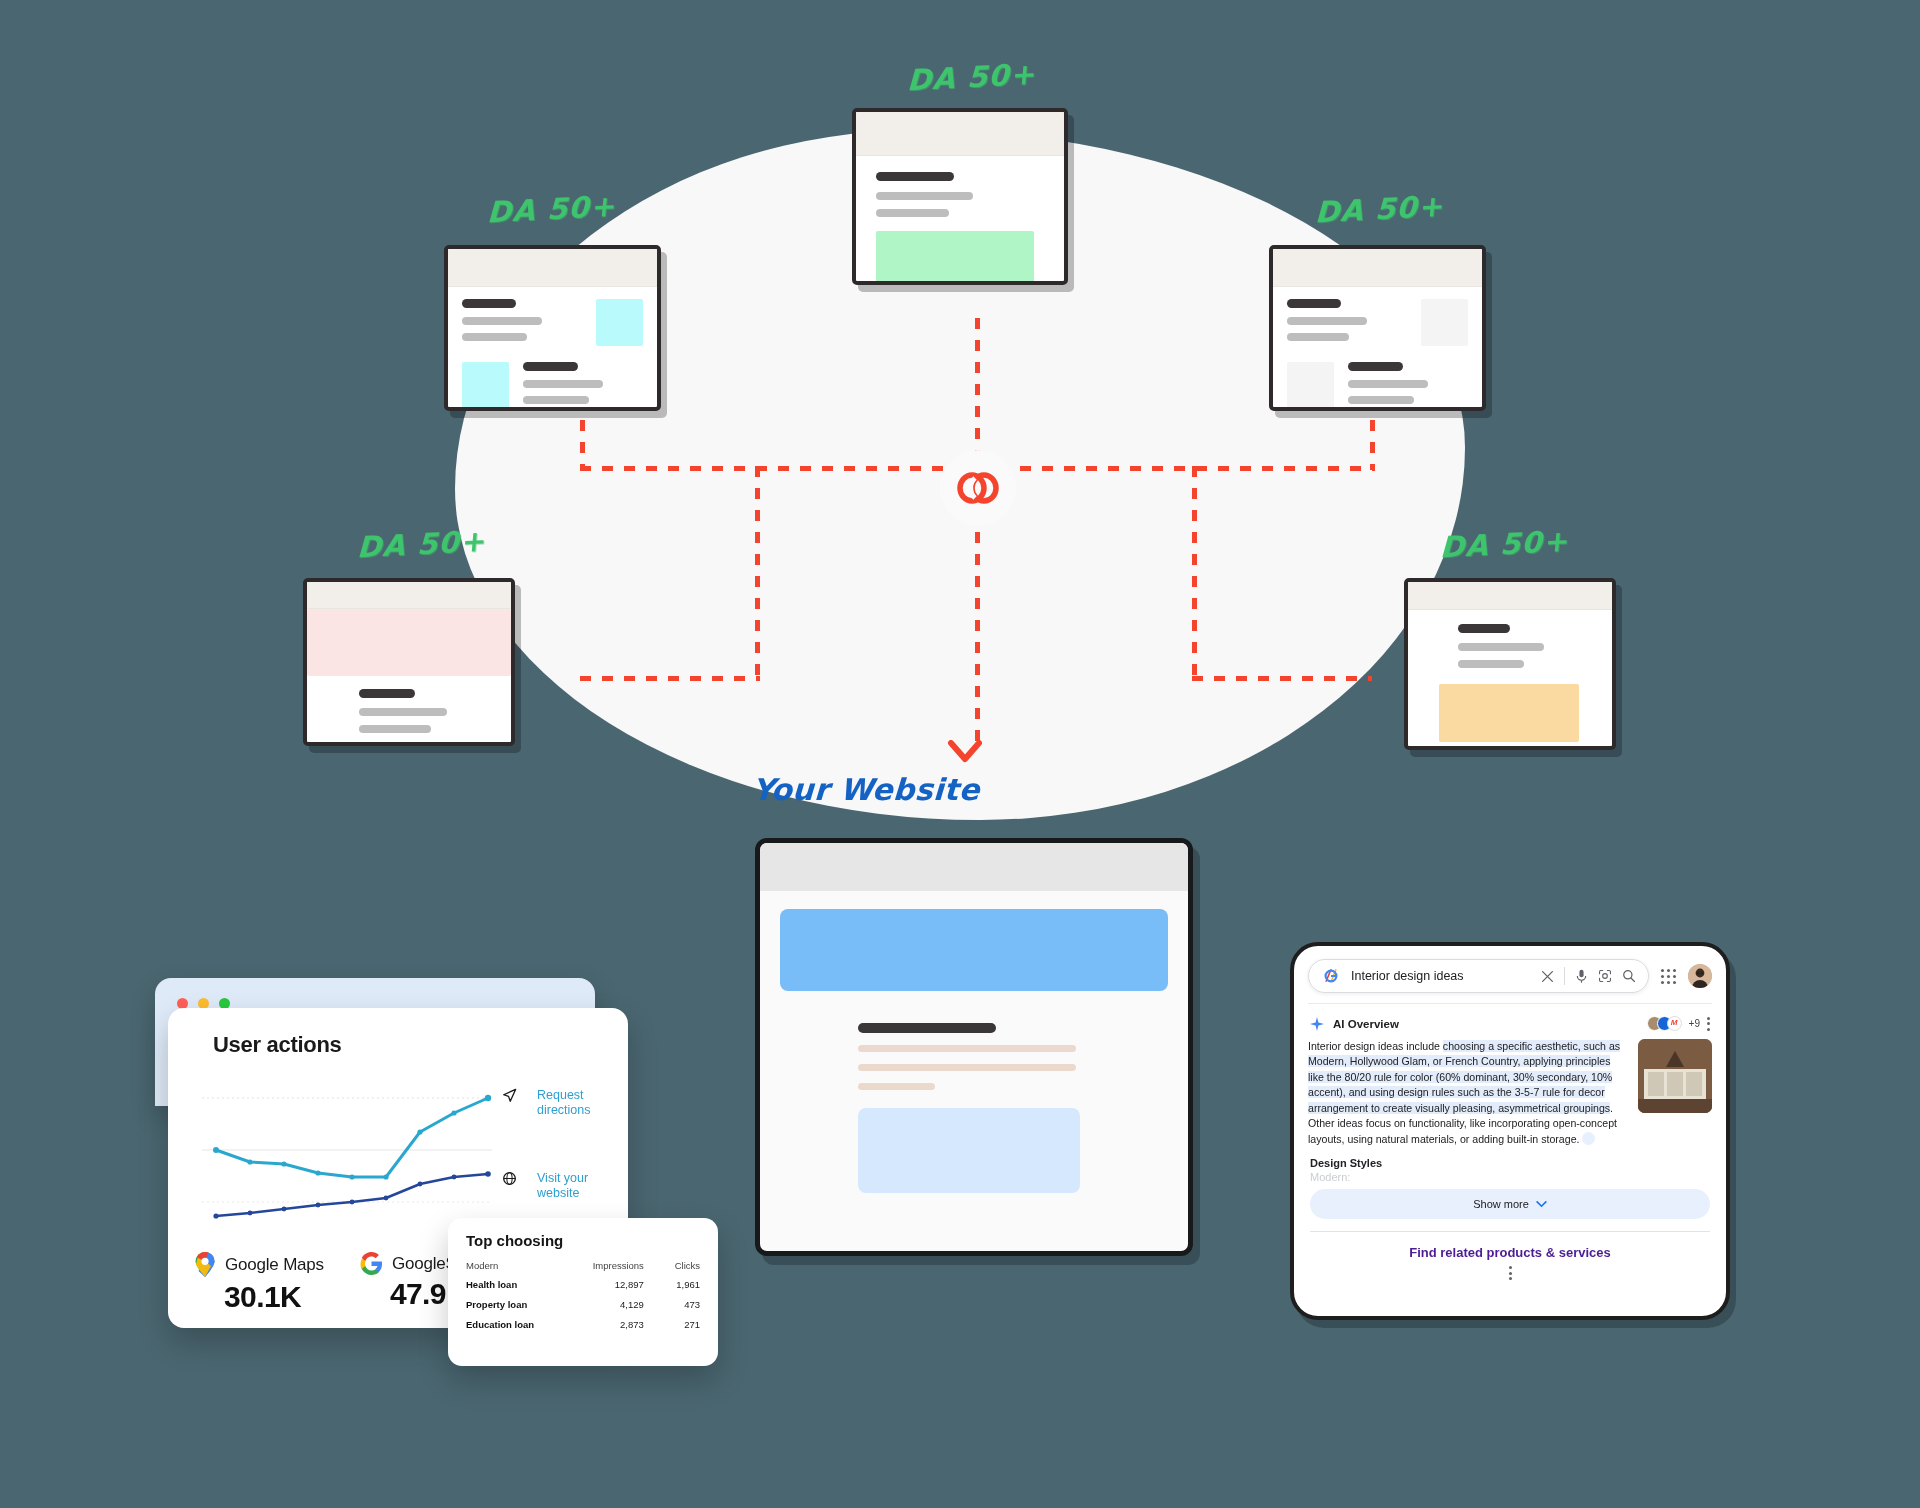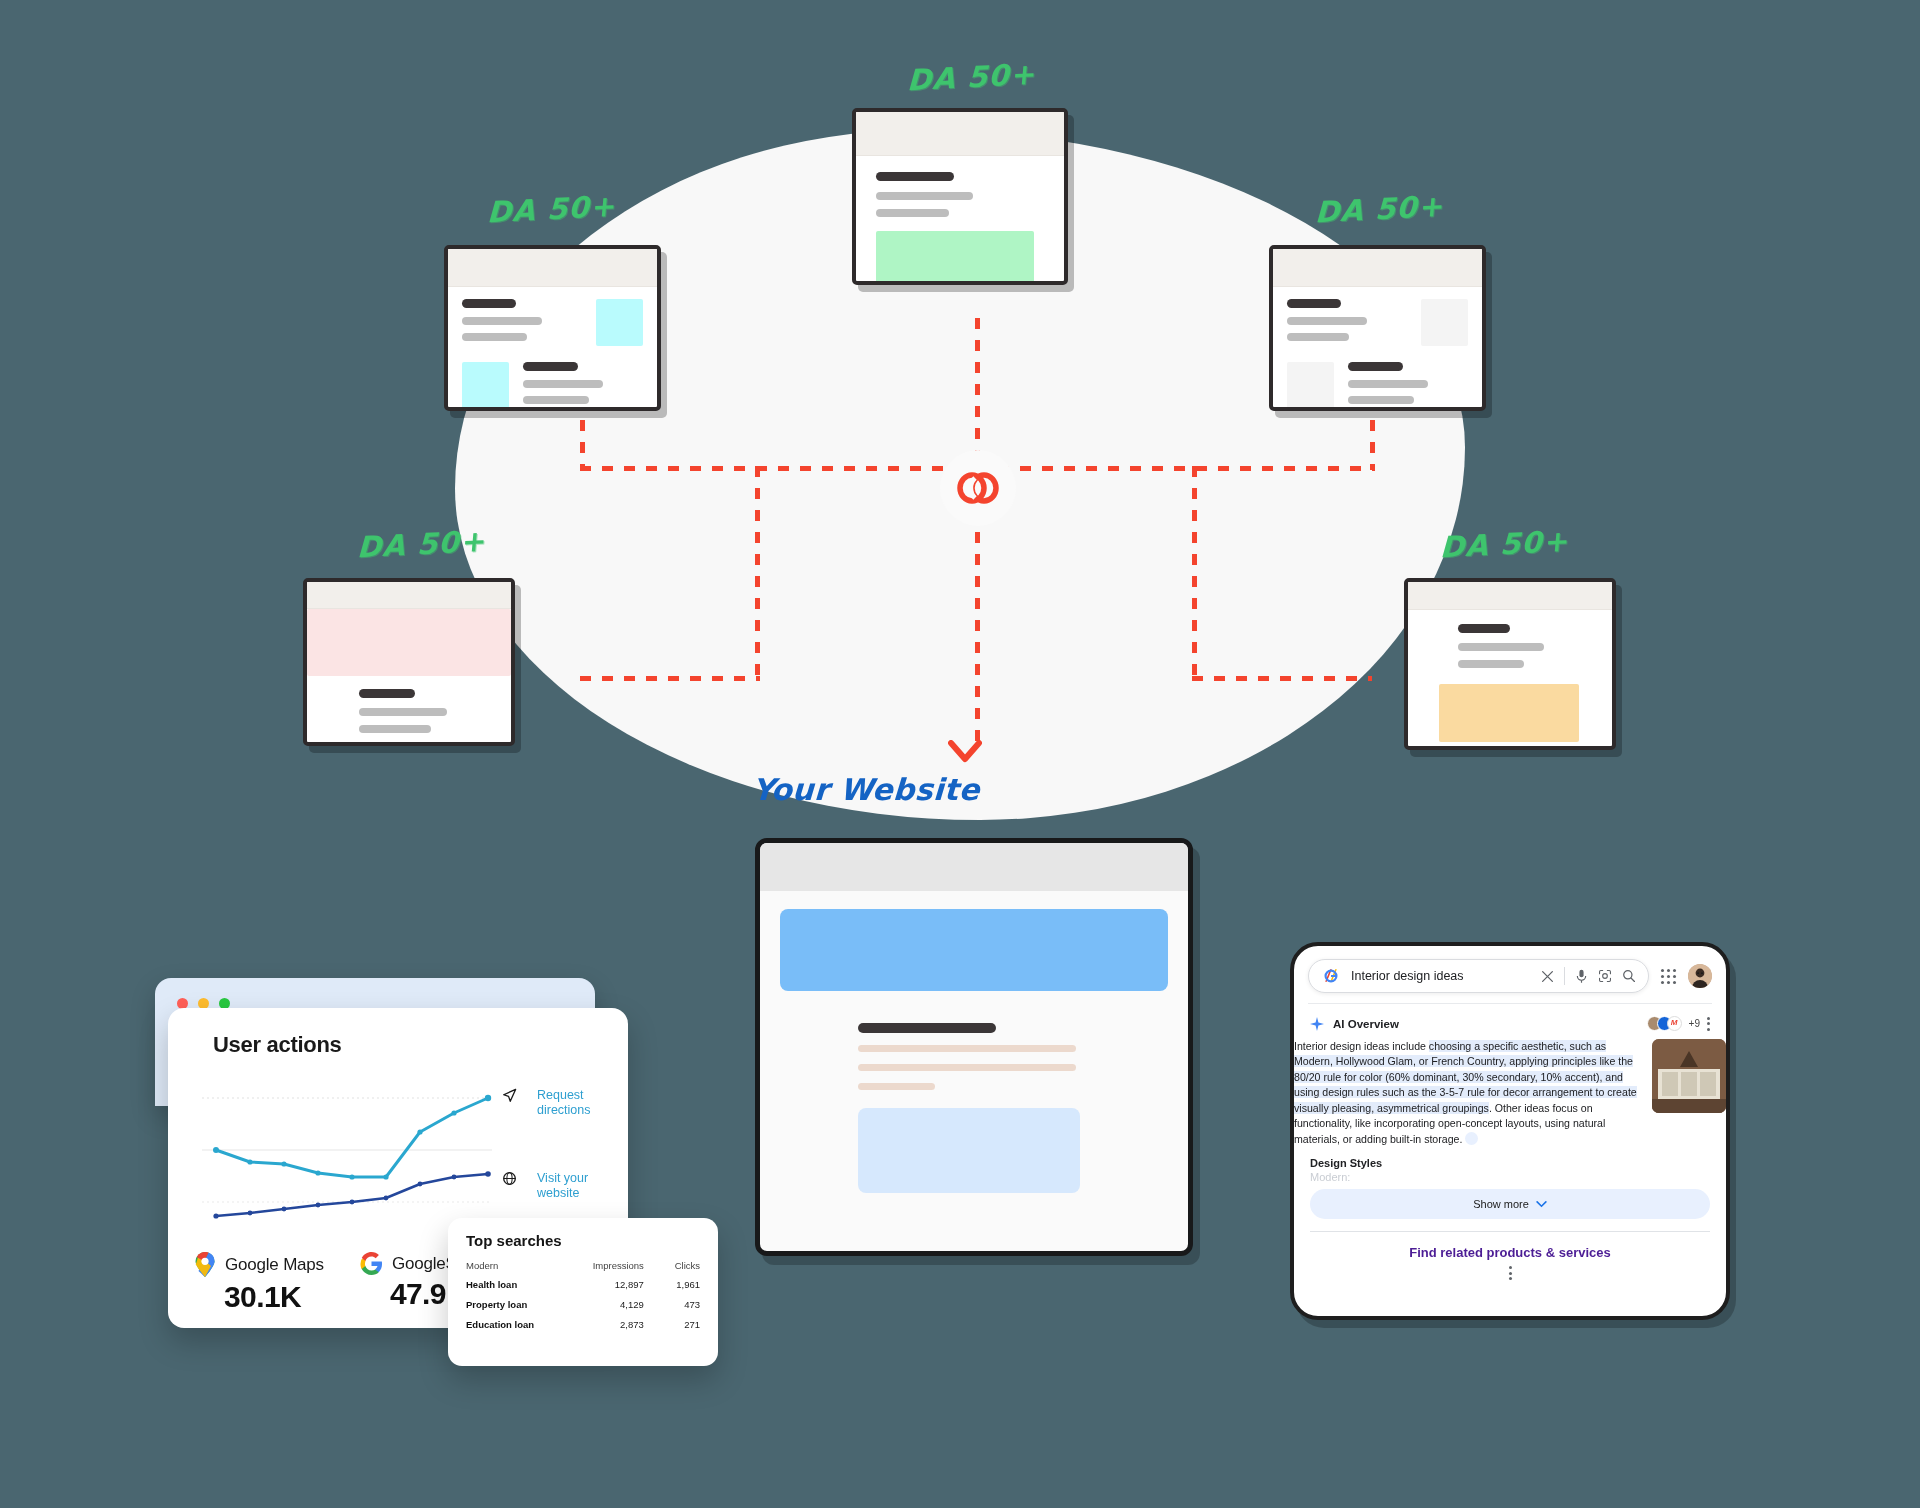--- a/index.html
+++ b/index.html
@@ -245,21 +245,21 @@
   #ai-overview-label { font-size: 11.5px; color: #202124; font-weight: bold; }
   #ai-right { display: flex; align-items: center; gap: 7px; }
   .src-chips { display: flex; }
   .src-chips i {
     width: 15px; height: 15px; border-radius: 50%;
     border: 1.5px solid #fff; display: block; margin-left: -5px;
     font-size: 8px; color: #fff; text-align: center; line-height: 12px; font-weight: bold;
   }
   .src-chips i:first-child { margin-left: 0; }
   #src-more { font-size: 10px; color: #444; }
-  #ai-body { display: flex; gap: 10px; padding: 0 0; }
+  #ai-body { display: flex; gap: 10px; padding: 0 14px; }
   #ai-text { font-size: 10.6px; line-height: 1.46; color: #202124; flex: 1; }
   #ai-text .hl { background: #e3ecfb; }
   #ai-thumb {
     width: 74px; height: 74px; border-radius: 7px;
     background: linear-gradient(#8a6a53, #5a4334);
     flex: none; overflow: hidden; position: relative;
   }
   #design-styles-head { padding: 10px 16px 2px 16px; font-size: 11px; color: #202124; font-weight: bold; }
   #modern-faded { padding: 0 16px; font-size: 11px; color: #c9cdd3; }
   #show-more-btn {
@@ -484,21 +484,21 @@
           <path fill="#EA4335" d="M12 4.8c1.7 0 3.2.6 4.4 1.7l3.3-3.3C17.7 1.2 15.1 0 12 0 7.6 0 3.7 2.6 1.8 6.3l3.8 3C6.5 6.8 9 4.8 12 4.8z"></path>
         </svg>
         <span class="stat-name">GoogleSearch</span>
       </div>
       <span class="stat-value">47.9K</span>
     </div>
   </div>
 </div>
 
 <div class="panel" id="top-searches-card">
-  <div id="top-searches-title">Top searches</div>
+  <div id="top-searches-title">Top choosing</div>
   <table id="top-searches-table">
     <thead>
       <tr>
         <th>Modern</th>
         <th class="num c2">Impressions</th>
         <th class="num c3">Clicks</th>
       </tr>
     </thead>
     <tbody>
       <tr>

